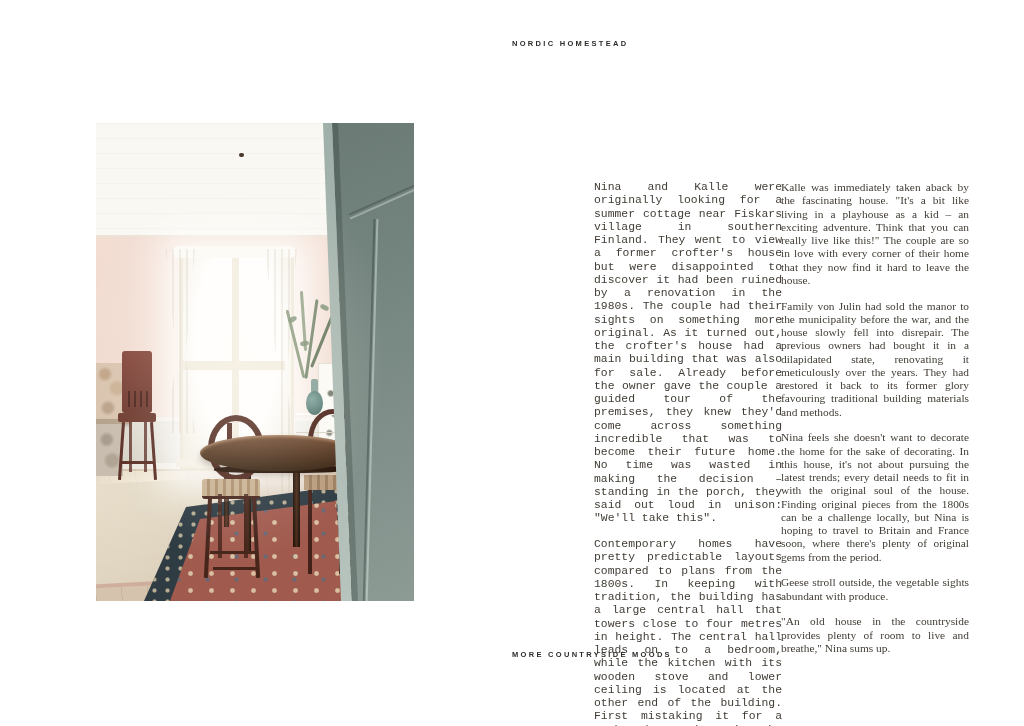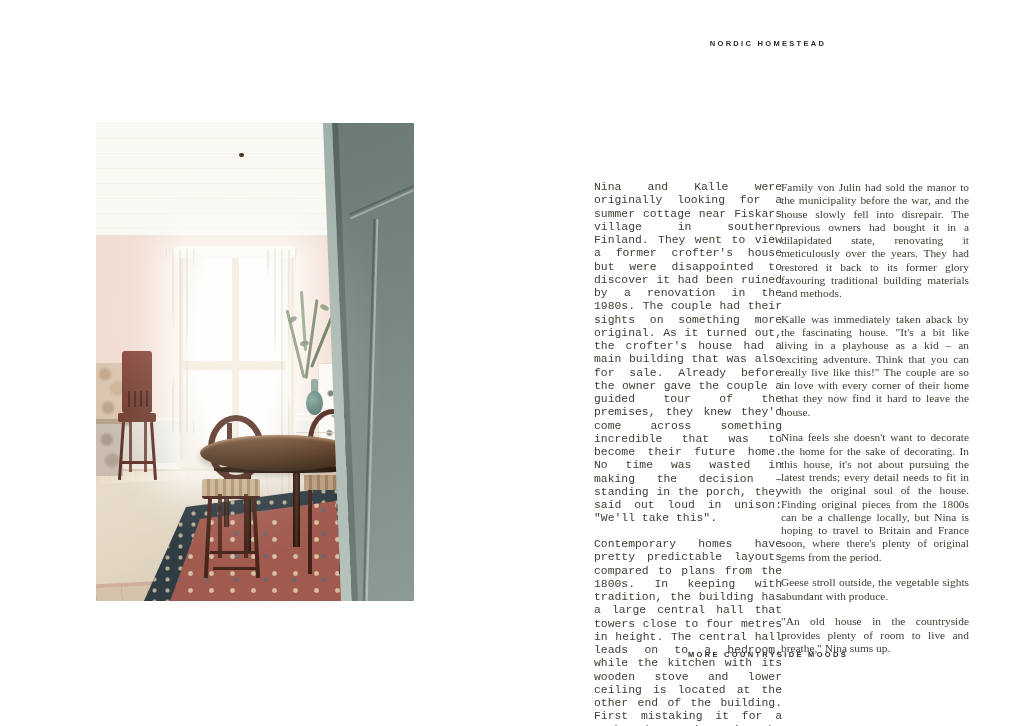--- a/index.html
+++ b/index.html
@@ -1,19 +1,19 @@
 <!DOCTYPE html>
 <html style="--wall-pink: #f3ded4; --ceiling-white: #faf8f3; --door-slate: #75857f; --door-edge: #b7c3bd; --wood-dark: #35200f; --chair-oxblood: #6e382e; --rug-red: #a15a4e; --rug-navy: #2f3c44; --floor-tan: #d5c3ad; --curtain-white: #fffefb;"><head>
 <meta charset="utf-8">
 <style>
   html,body{margin:0;padding:0;background:#ffffff;}
   .sheet{position:relative;width:1024px;height:726px;background:#ffffff;overflow:hidden;
          font-family:"Liberation Serif",serif;}
   
-  .kicker{position:absolute;left:512px;width:512px;text-align:center;
+  .kicker{position:absolute;left:512px;width:512px;text-align:left;
           font-family:"Liberation Sans",sans-serif;font-weight:700;
           font-size:7.5px;letter-spacing:2.3px;color:#2e2c29;}
   .header{top:39px;}
   .footer-caption{top:650px;}
   .handle{position:absolute;left:512px;width:512px;top:684px;text-align:center;
           font-style:italic;font-size:10px;letter-spacing:.4px;color:#34312c;}
   
   .col{position:absolute;top:181px;width:188px;font-size:11.4px;line-height:13.25px;
        color:#413c35;text-align:justify;}
   .col p{margin:0 0 12.5px 0;}
@@ -211,22 +211,22 @@
     <div class="door-molding-diag-hi"></div>
     <div class="photo-light"></div>
   </div>
 
   <div class="col col1">
     <p>Nina and Kalle were originally looking for a summer cottage near Fiskars village in southern Finland. They went to view a former crofter's house but were disappointed to discover it had been ruined by a renovation in the 1980s. The couple had their sights on something more original. As it turned out, the crofter's house had a main building that was also for sale. Already before the owner gave the couple a guided tour of the premises, they knew they'd come across something incredible that was to become their future home. No time was wasted in making the decision – standing in the porch, they said out loud in unison: "We'll take this".</p>
     <p>Contemporary homes have pretty predictable layouts compared to plans from the 1800s. In keeping with tradition, the building has a large central hall that towers close to four metres in height. The central hall leads on to a bedroom, while the kitchen with its wooden stove and lower ceiling is located at the other end of the building. First mistaking it for a cupboard, a door in the hallway hides the staircase. Upstairs spaces include two rooms on each end of the house, one of them being Nina's workspace. The floor has been dismantled in the middle section, as a renovation of the upstairs areas awaits sometime in the future.</p>
   </div>
 
   <div class="col col2">
+    <p>Kalle was immediately taken aback by the fascinating house. "It's a bit like living in a playhouse as a kid – an exciting adventure. Think that you can really live like this!" The couple are so in love with every corner of their home that they now find it hard to leave the house.</p>
     <p>Family von Julin had sold the manor to the municipality before the war, and the house slowly fell into disrepair. The previous owners had bought it in a dilapidated state, renovating it meticulously over the years. They had restored it back to its former glory favouring traditional building materials and methods.</p>
-    <p>Kalle was immediately taken aback by the fascinating house. "It's a bit like living in a playhouse as a kid – an exciting adventure. Think that you can really live like this!" The couple are so in love with every corner of their home that they now find it hard to leave the house.</p>
     <p>Nina feels she doesn't want to decorate the home for the sake of decorating. In this house, it's not about pursuing the latest trends; every detail needs to fit in with the original soul of the house. Finding original pieces from the 1800s can be a challenge locally, but Nina is hoping to travel to Britain and France soon, where there's plenty of original gems from the period.</p>
     <p>Geese stroll outside, the vegetable sights abundant with produce.</p>
     <p>"An old house in the countryside provides plenty of room to live and breathe," Nina sums up.</p>
   </div>
 
   <div class="kicker footer-caption">
     <span>MORE COUNTRYSIDE MOODS</span>
   </div>
 
 </div>

